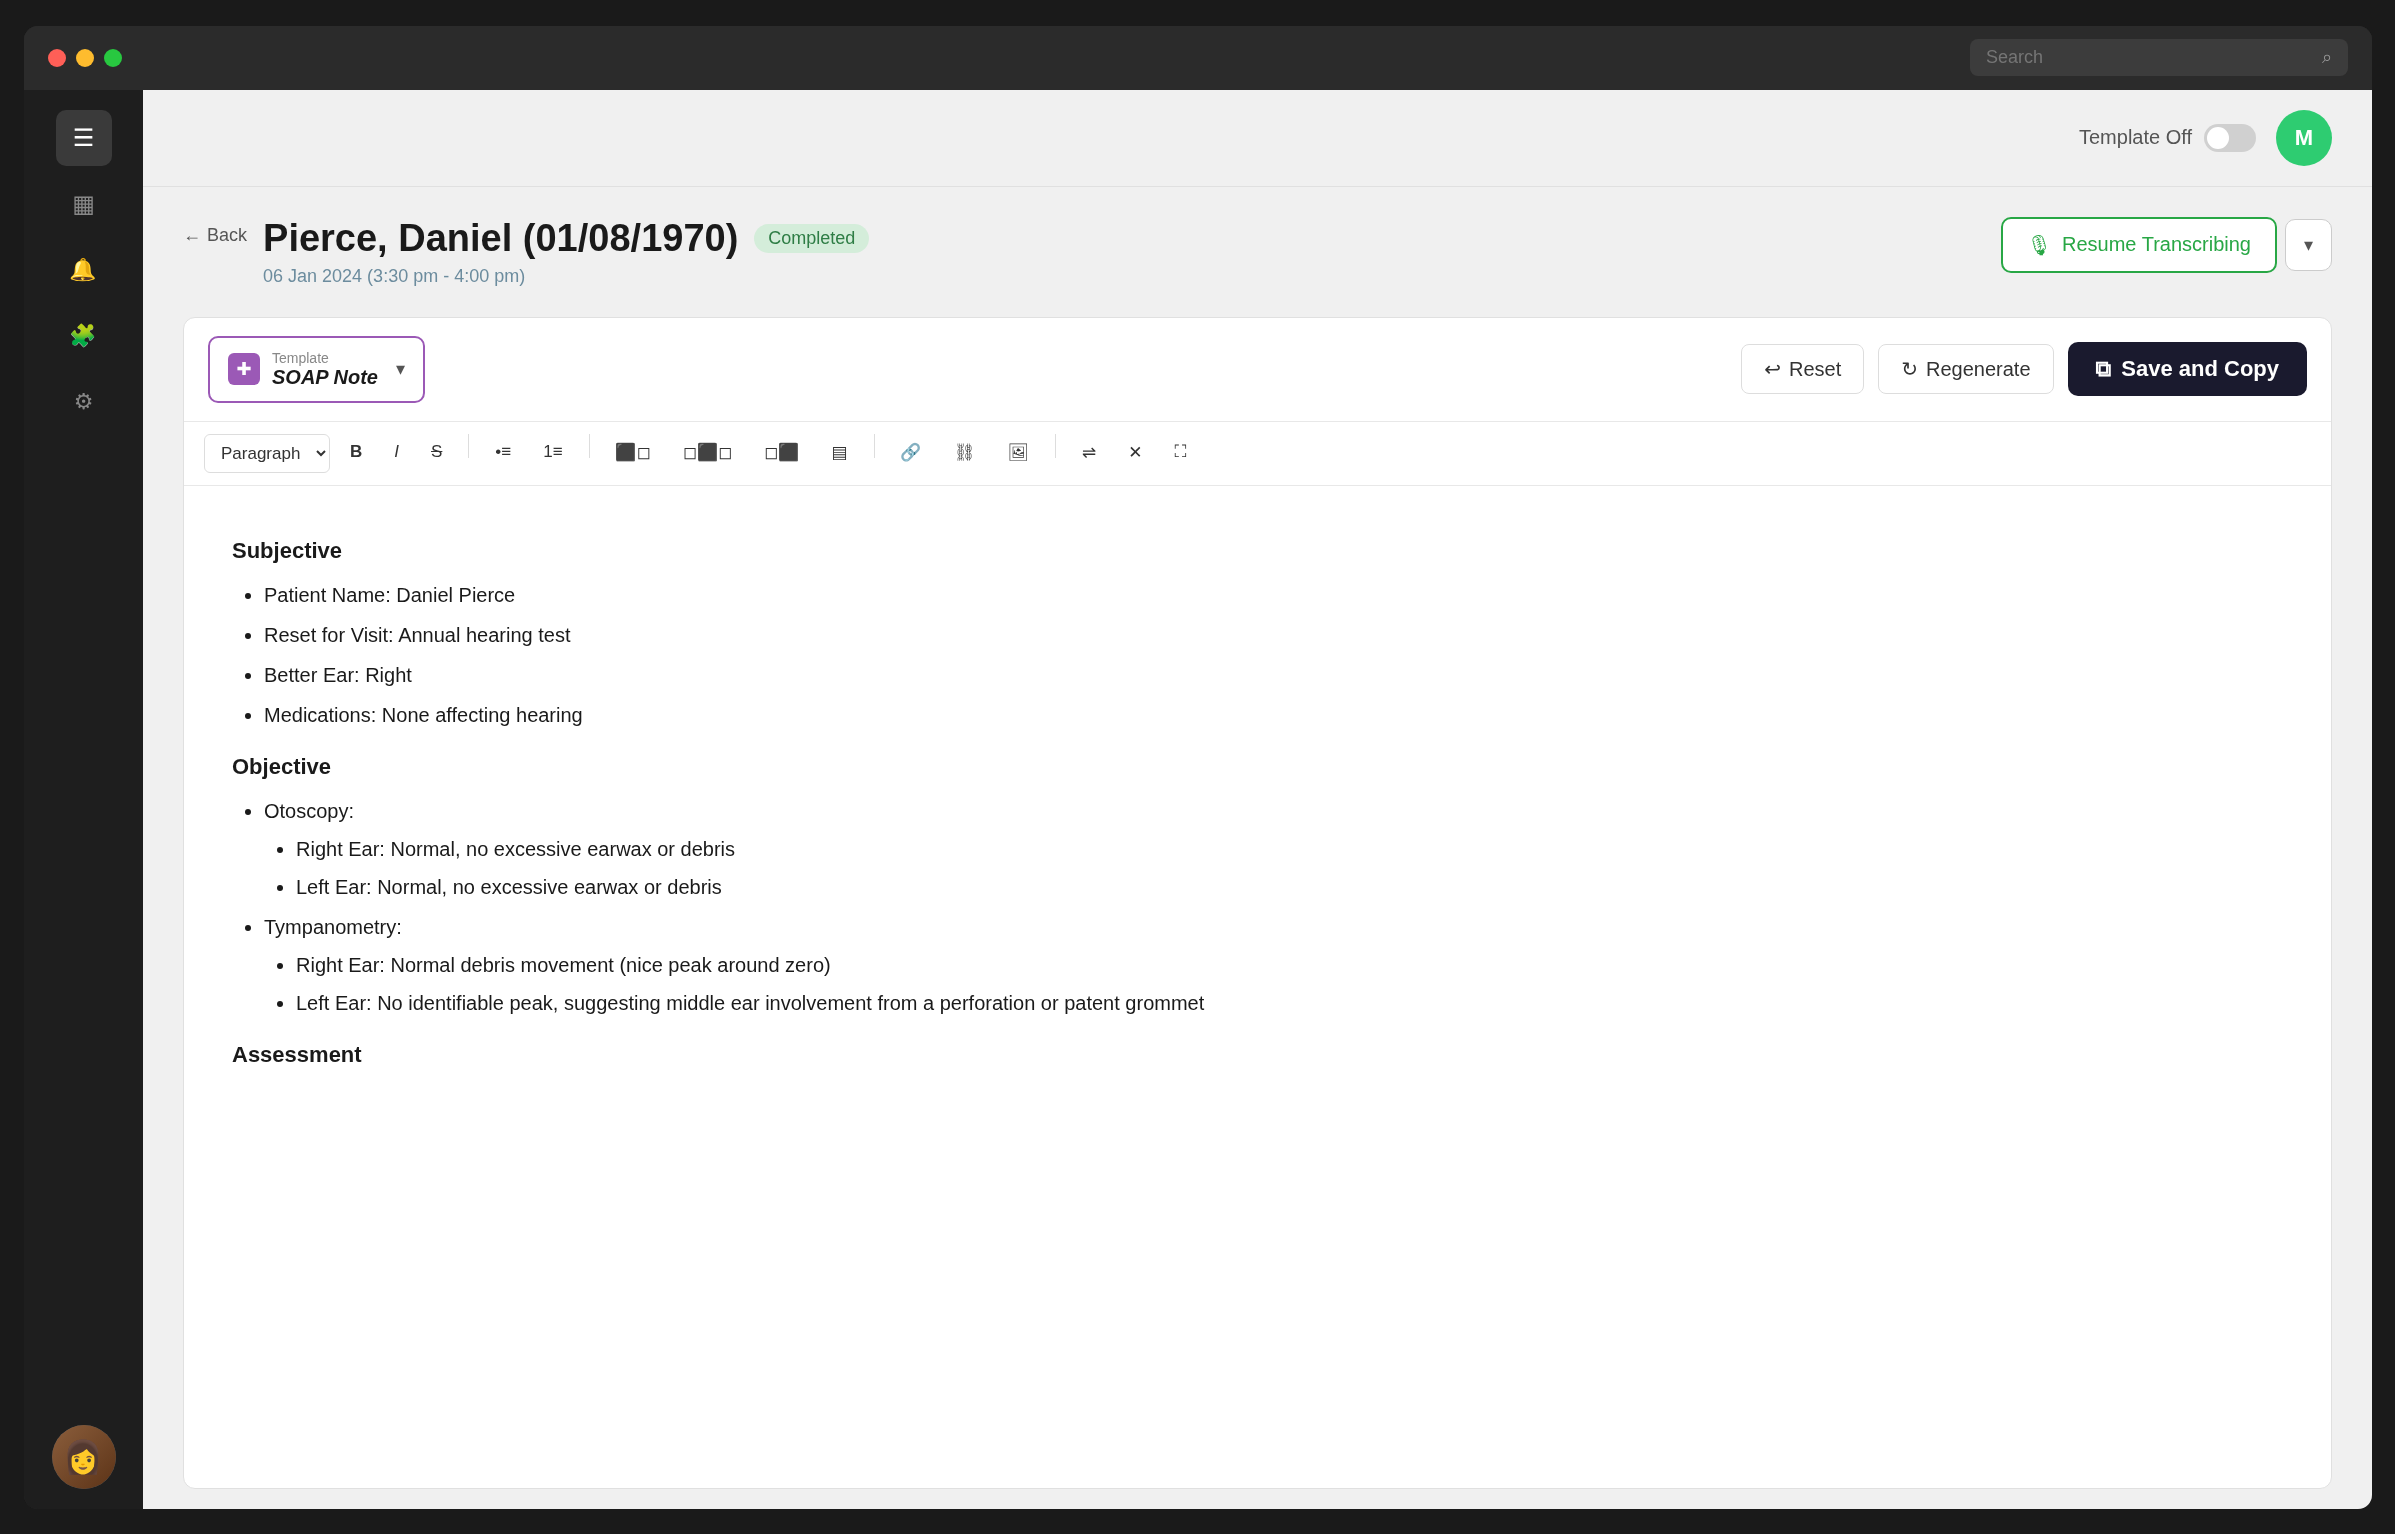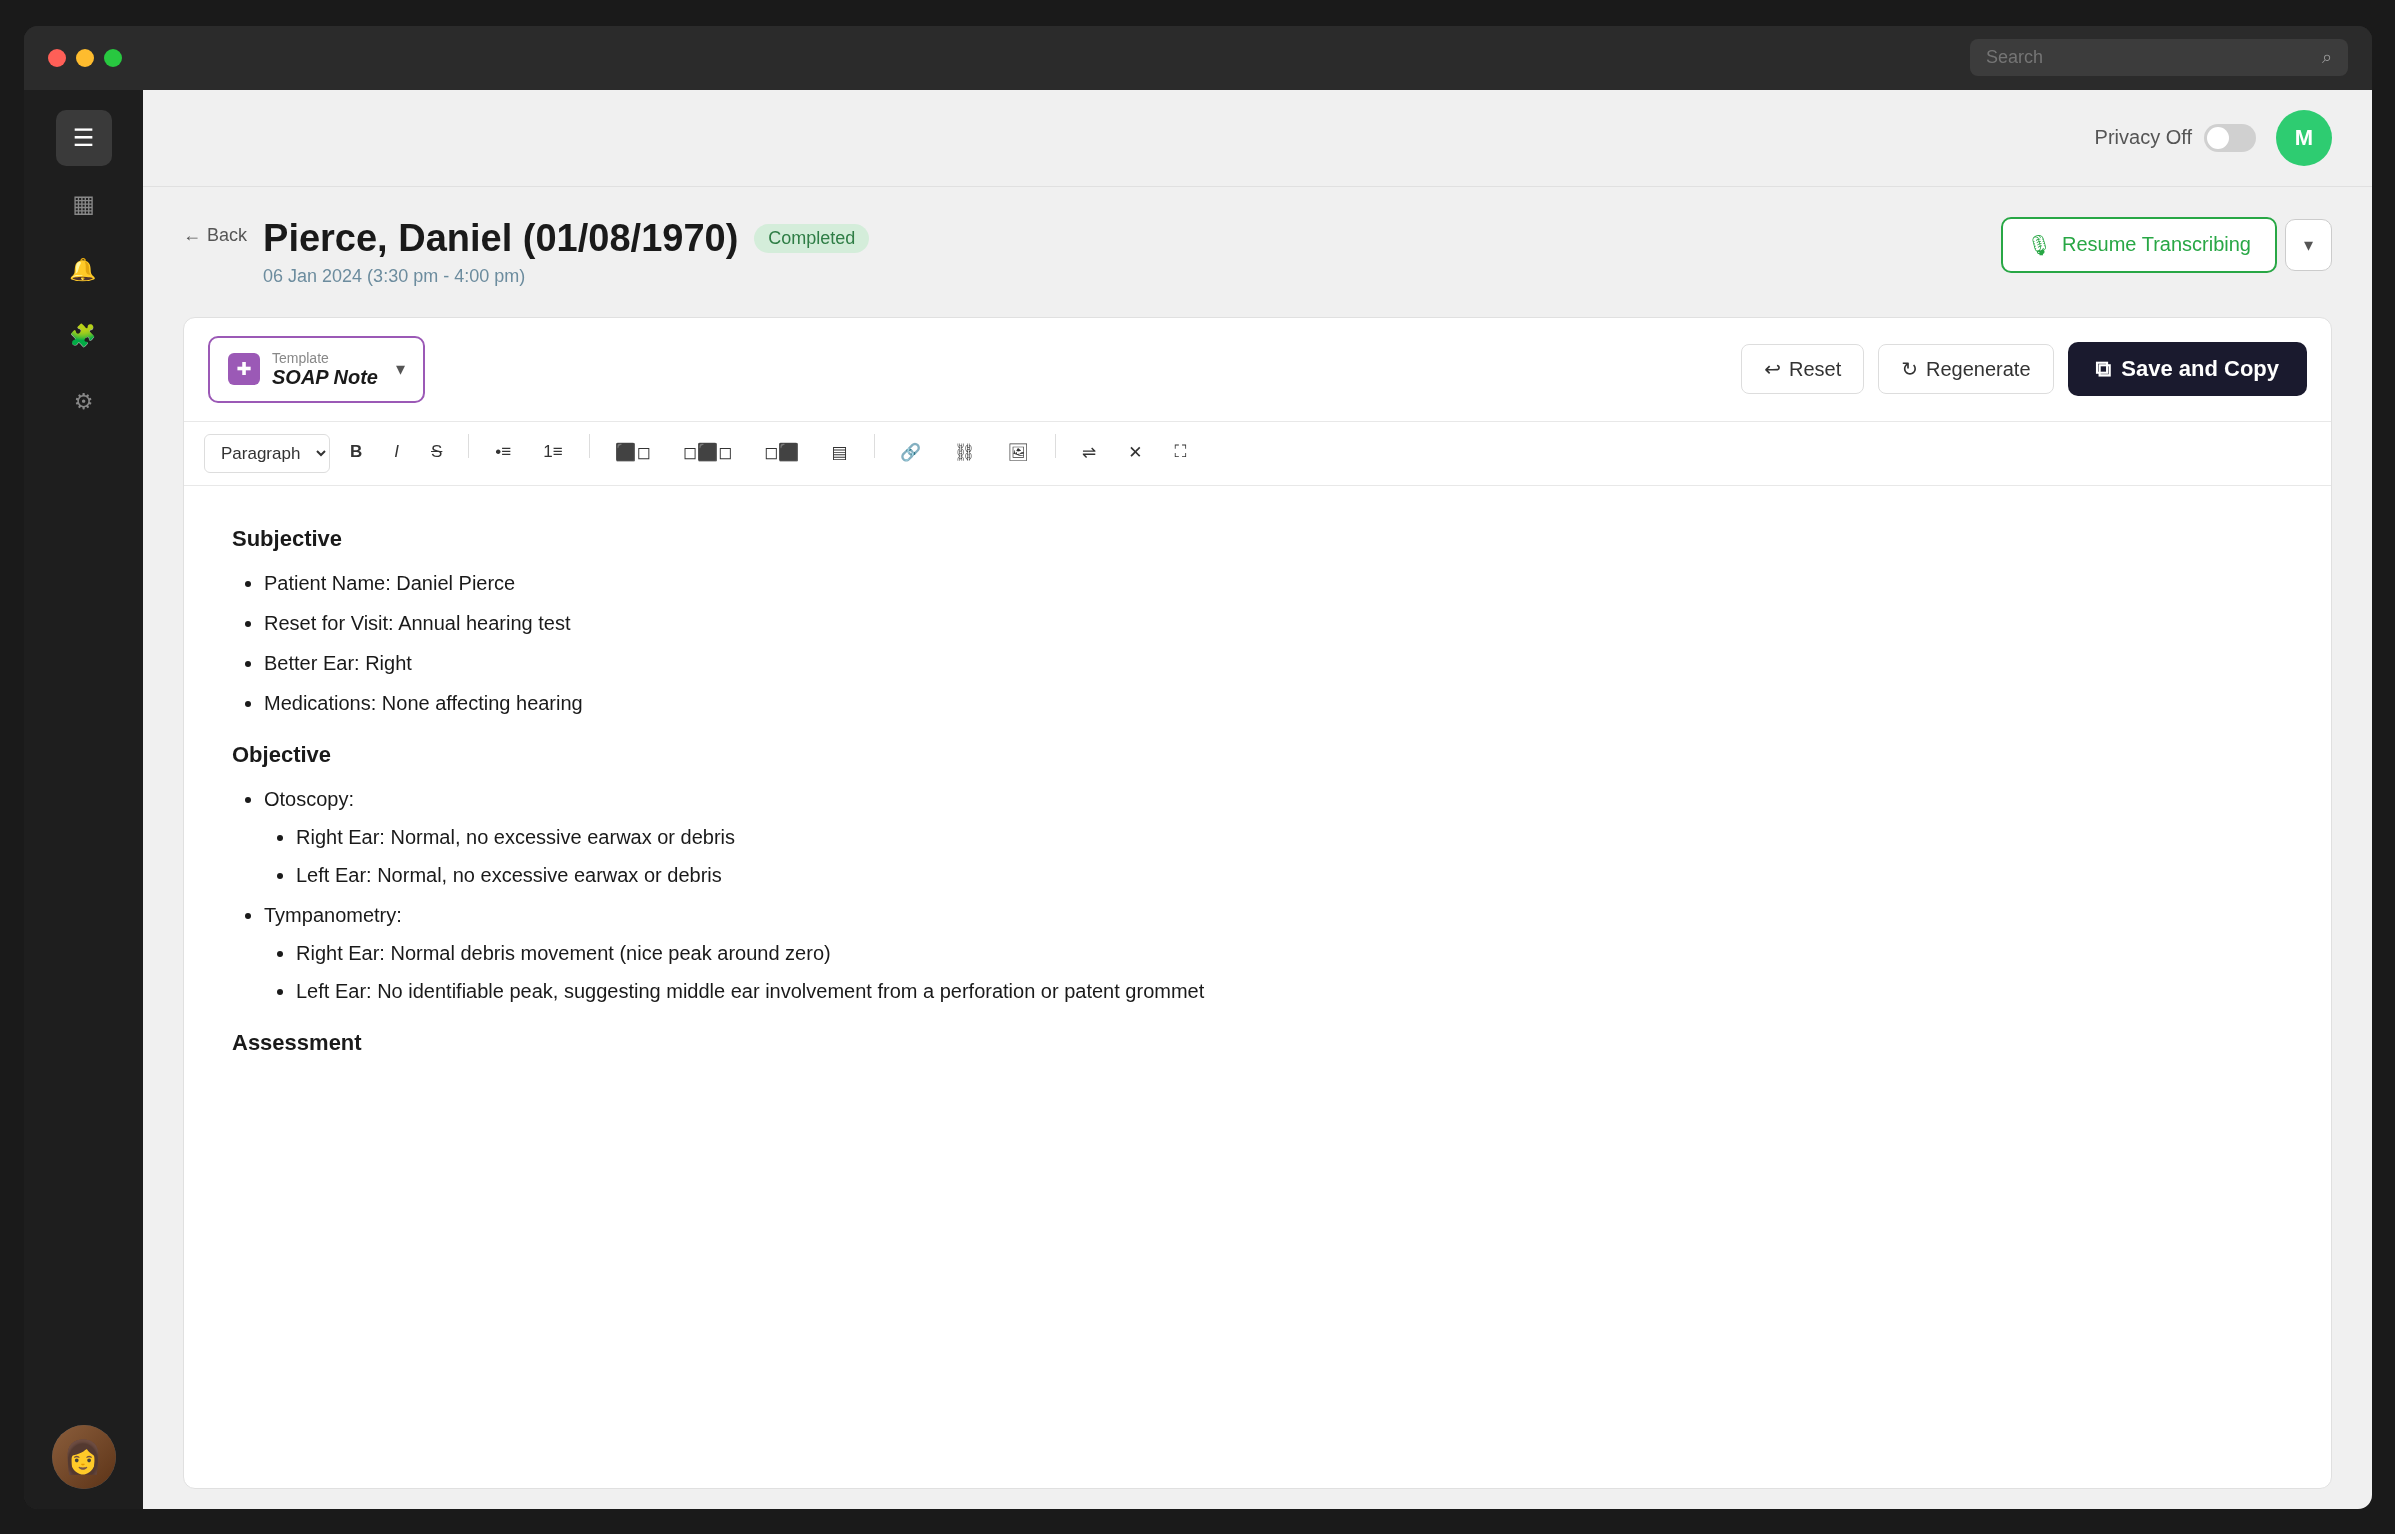--- a/index.html
+++ b/index.html
@@ -430,21 +430,21 @@
     }
 
     .doc-section-title {
       font-size: 22px;
       font-weight: 700;
       color: #1a1a1a;
       margin-bottom: 16px;
       margin-top: 24px;
     }
 
-    .doc-section-title:first-child { margin-top: 0; }
+    .doc-section-title:first-child { margin-top: 12px; }
 
     .doc-list {
       list-style: disc;
       padding-left: 32px;
       margin-bottom: 8px;
     }
 
     .doc-list li {
       font-size: 20px;
       color: #1a1a1a;
@@ -502,21 +502,21 @@
       </div>
       <div class="sidebar-avatar">
         <div class="sidebar-avatar-img" style="font-size:32px;">👩</div>
       </div>
     </div>
 
     <div class="main-content">
 
       <div class="top-bar">
         <div class="privacy-toggle">
-          <span class="privacy-label">Privacy Off</span>
+          <span class="privacy-label">Template Off</span>
           <div class="toggle-switch"></div>
         </div>
         <div class="user-avatar">
           <span>M</span>
         </div>
       </div>
 
       <div class="patient-header">
         <div class="patient-back">
           <div class="back-btn">

